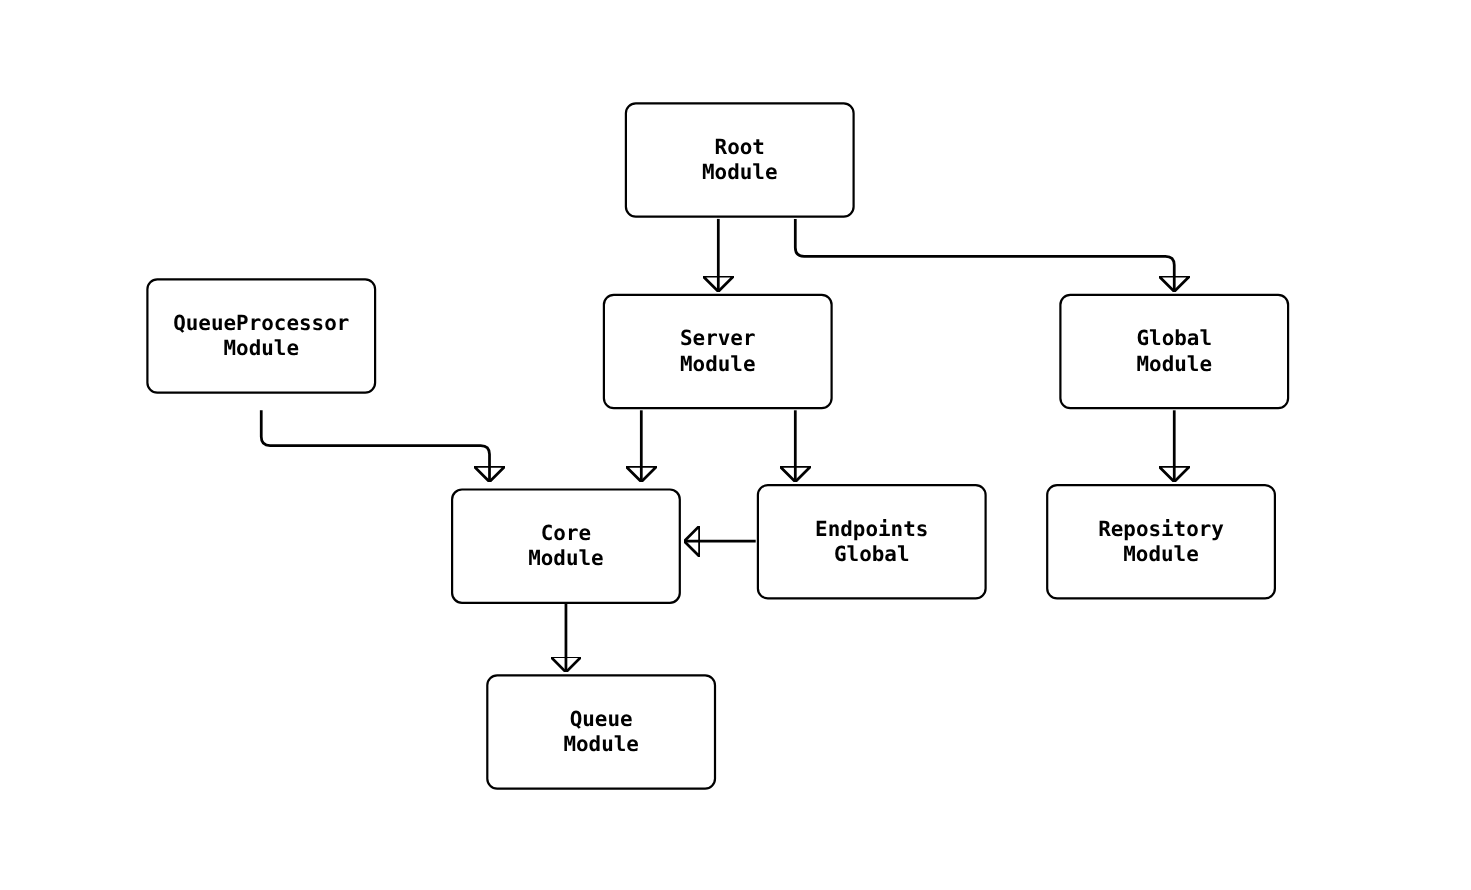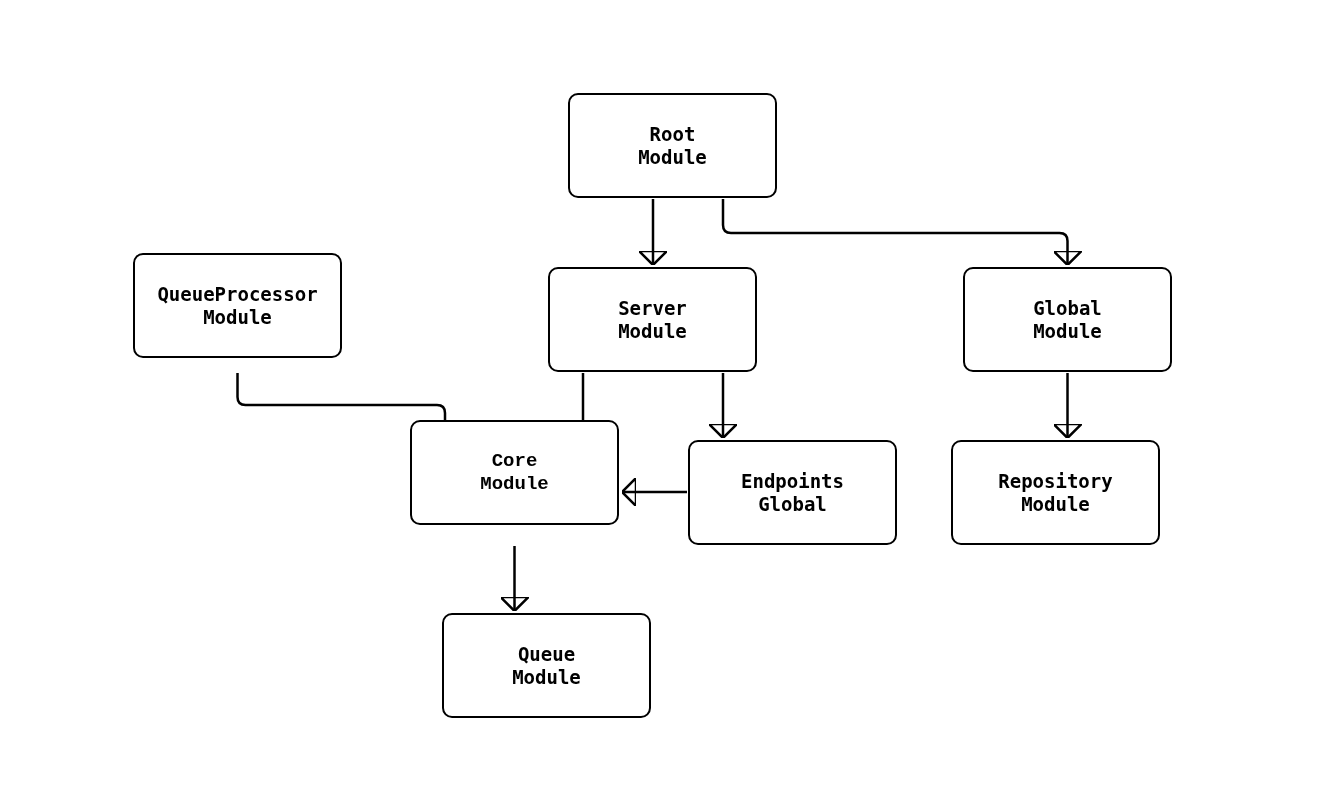--- a/index.html
+++ b/index.html
@@ -45,21 +45,21 @@
     line-height: 23px;
     color: #000000;
     text-align: center;
     white-space: pre-line;
   }
   
   .n-root          { left: 568px; top: 93px;  }
   .n-queueprocessor{ left: 133px; top: 253px; }
   .n-server        { left: 548px; top: 267px; }
   .n-global        { left: 963px; top: 267px; }
-  .n-core          { left: 410px; top: 420px; font-family: Liberation Mono, monospace; }
+  .n-core          { left: 410px; top: 444px; }
   .n-endpoints     { left: 688px; top: 440px; }
   .n-repository    { left: 951px; top: 440px; }
   .n-queue         { left: 410px; top: 613px; margin-left: 32px; }
 </style>
 </head>
 <body>
 
 <div class="canvas">
 
   <svg class="edges" viewBox="0 0 1337 809" xmlns="http://www.w3.org/2000/svg">

